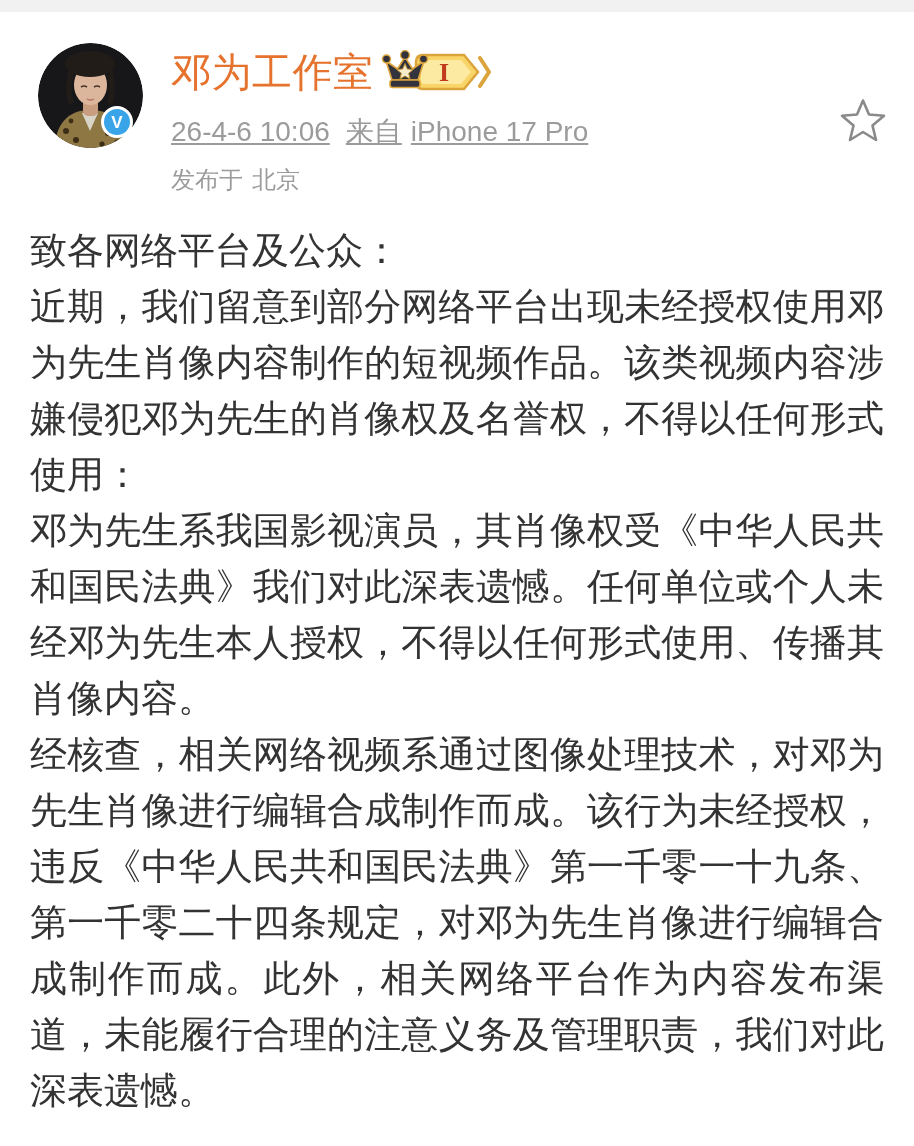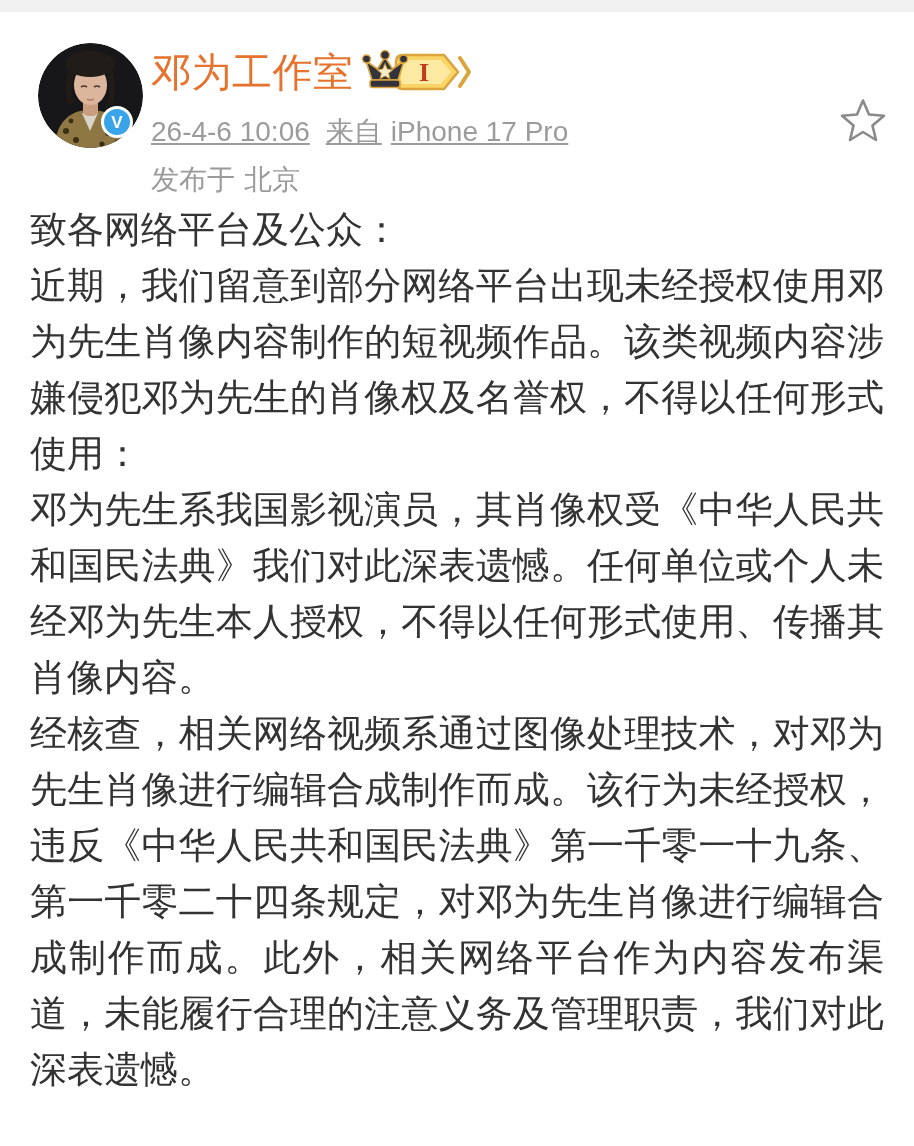--- a/index.html
+++ b/index.html
@@ -26,39 +26,39 @@
   .post{position:relative;padding:0 30px;}
   .header{display:flex;margin-top:31px;}
   .avatar-wrap{position:relative;width:105px;height:105px;margin-left:8px;flex:0 0 auto;}
   .avatar{width:105px;height:105px;border-radius:50%;overflow:hidden;display:block;}
   .v-badge{
     position:absolute;left:63px;top:63px;width:32px;height:32px;border-radius:50%;
     background:var(--verified-blue);border:3px solid #fff;
     display:flex;align-items:center;justify-content:center;
     color:#fff;font-weight:bold;font-size:17px;line-height:1;
   }
-  .header-info{margin-left:8px;padding-top:5px;}
+  .header-info{margin-left:28px;padding-top:5px;}
   .username-row{display:flex;align-items:center;}
   .username{
     font-size:40px;line-height:48px;font-weight:500;
     color:var(--username-orange);
     letter-spacing:0.5px;
   }
   .vip-badge{margin-left:7px;display:flex;align-items:center;}
   .meta-row{margin-top:19px;font-size:28px;line-height:34px;color:var(--meta-gray);text-decoration:underline;}
   .meta-row .source-prefix{margin-left:16px;}
   .meta-row .source-device{margin-left:9px;}
-  .location-row{margin-top:14px;font-size:28px;line-height:34px;color:var(--meta-gray);}
+  .location-row{margin-top:14px;font-size:24px;line-height:34px;color:var(--meta-gray);}
   .location-row .location-name{margin-left:9px;}
   .star-btn{
     position:absolute;top:52px;right:26px;width:50px;height:50px;
     background:none;border:none;cursor:pointer;padding:0;
   }
   .post-body{
-    margin-top:5px;
+    margin-top:26px;
     width:854px;
     font-size:37px;
     line-height:56px;
     color:var(--body-text);
     text-align:justify;
     text-justify:inter-ideograph;
   }
   .post-body p{margin:0;}
 </style>
 </head>

